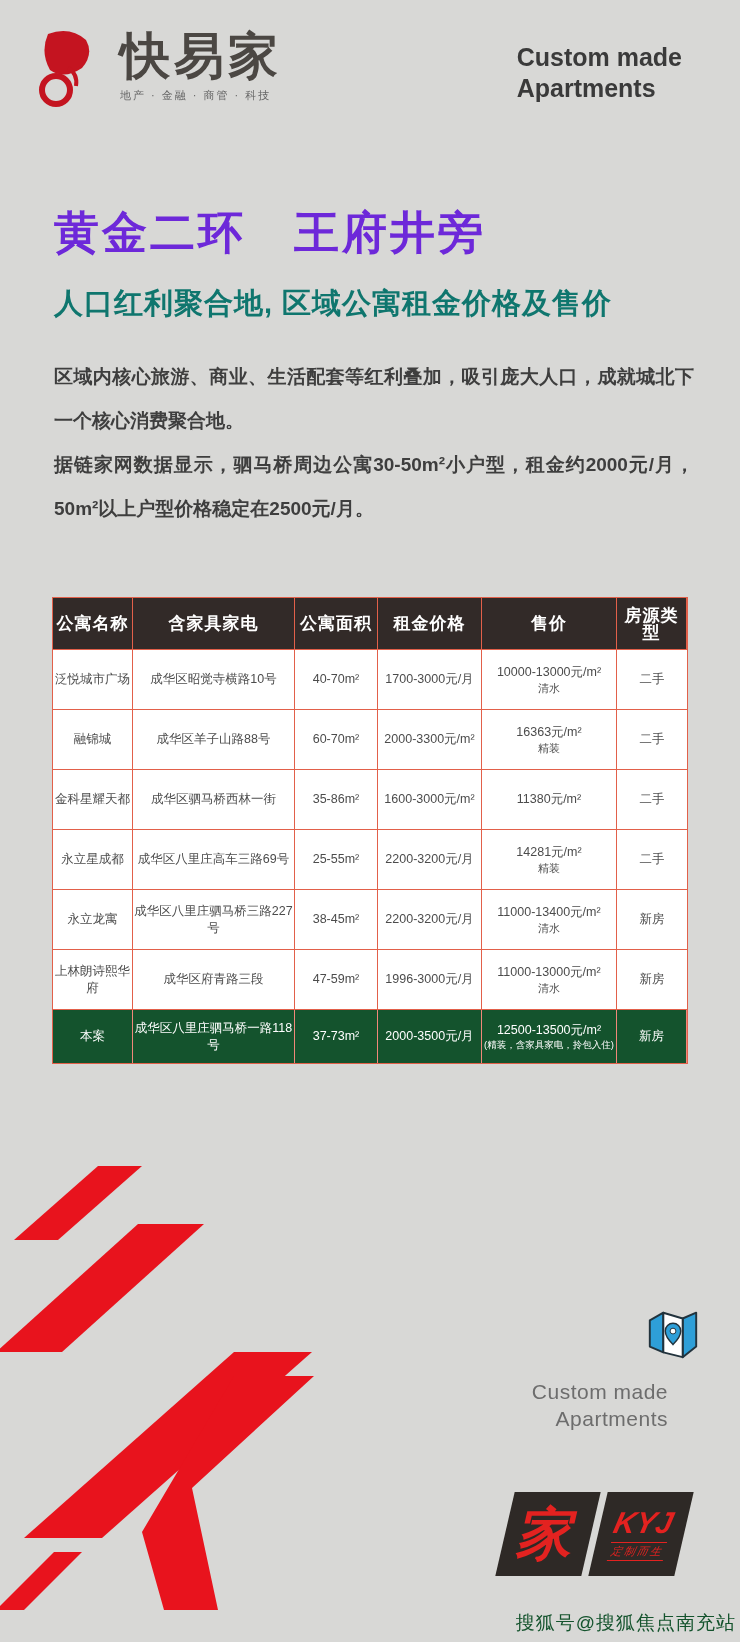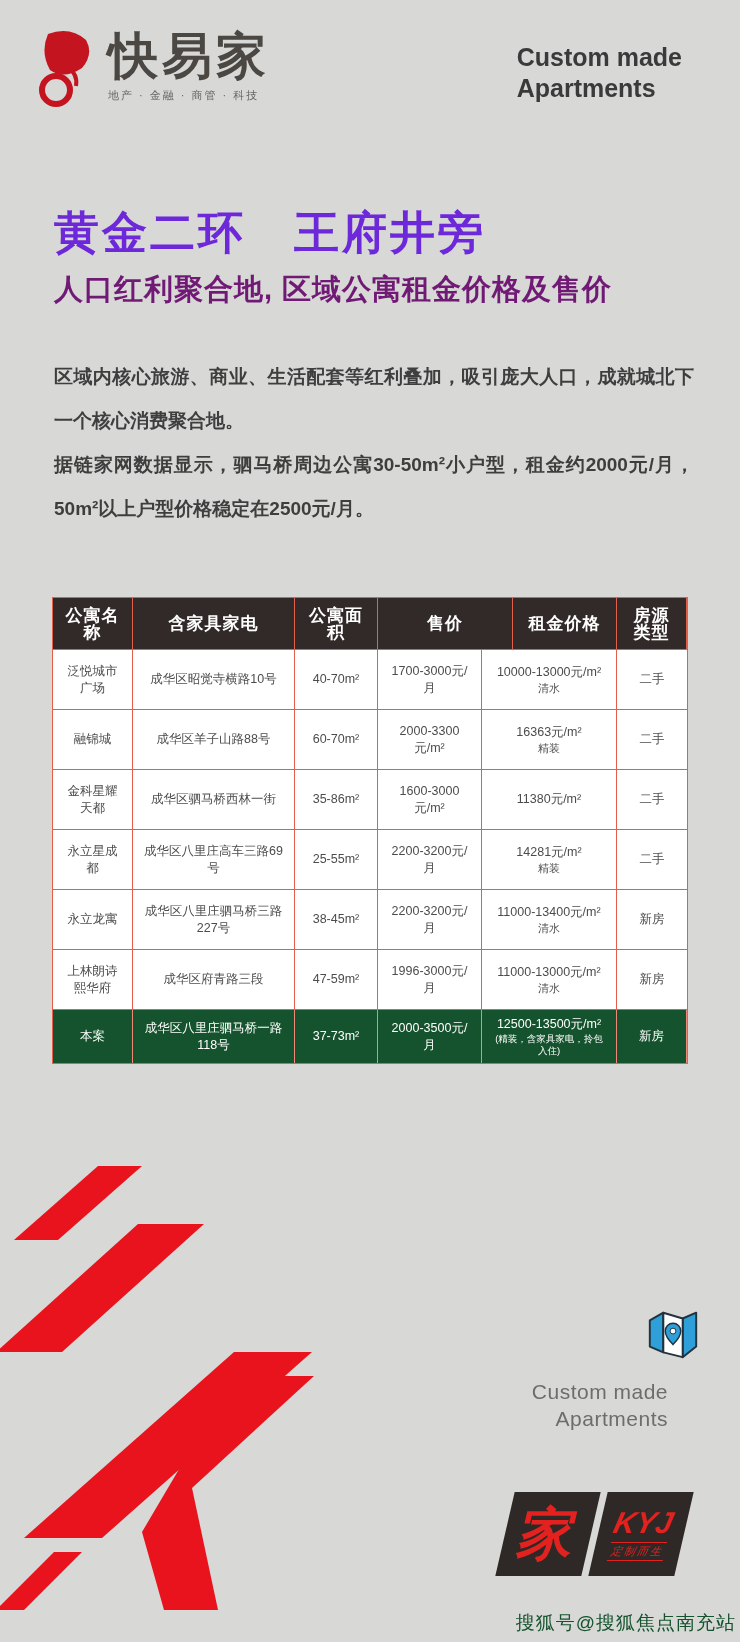--- a/index.html
+++ b/index.html
@@ -2,45 +2,45 @@
 <html><head>
 <meta charset="utf-8">
 <style>
   html,body{margin:0;padding:0;background:#9a9a9a;}
   .poster{position:relative;width:740px;height:1642px;background:#d8d8d6;overflow:hidden;
           font-family:"Liberation Sans",sans-serif;}
 
   
   .brand{position:absolute;left:38px;top:28px;display:flex;align-items:flex-start;}
   .brand-seal{width:58px;height:82px;}
-  .brand-text{margin-left:12px;}
+  .brand-text{margin-left:24px;}
   .brand-name{font-size:50px;font-weight:bold;color:#4b4743;line-height:56px;letter-spacing:4px;
               font-family:"Liberation Serif",serif;}
   .brand-tagline{font-size:11px;color:#666;letter-spacing:2px;margin-top:4px;}
   .header-right{position:absolute;right:58px;top:42px;font-size:25px;font-weight:bold;
                 color:#3a3a3a;line-height:31px;}
 
   
   .headline{position:absolute;left:54px;top:203px;color:#6d28d9;font-weight:900;
             font-size:45px;letter-spacing:3px;font-family:"Liberation Serif",serif;}
-  .subhead{position:absolute;left:54px;top:270px;color:#701a75;font-weight:800;font-size:29px;letter-spacing:1px;}
+  .subhead{position:absolute;left:54px;top:284px;color:#0f766e;font-weight:800;font-size:29px;letter-spacing:1px;}
 
   
   .para{position:absolute;left:54px;width:640px;color:#3e3e3e;font-size:19px;
         font-weight:600;line-height:44px;text-align:justify;}
   .para1{top:355px;}
   .para2{top:443px;}
 
   
   .table{position:absolute;left:52px;top:597px;width:636px;border:1px solid #e2604a;box-sizing:border-box;}
   .trow{display:flex;background:#ffffff;border-bottom:1px solid #e2604a;}
   .trow:last-child{border-bottom:none;}
   .cell{box-sizing:border-box;border-right:1px solid #e2604a;display:flex;flex-direction:column;
         align-items:center;justify-content:center;text-align:center;font-size:12.5px;color:#4c4c4c;
-        padding:10px;line-height:17px;}
+        padding:0;line-height:17px;}
   .cell:last-child{border-right:none;}
   .c1{width:80px;} .c2{width:162px;} .c3{width:83px;} .c4{width:104px;} .c5{width:135px;} .c6{flex:1;}
   .thead{height:51px;background:#322a28;}
   .thead .cell{color:#ffffff;font-size:17px;font-weight:bold;letter-spacing:1px;border-right:1px solid #e2604a;}
   .tbody-row{height:59px;}
   .price-note{font-size:11px;line-height:15px;}
   .row-highlight{background:#14532d;height:53px;}
   .row-highlight .cell{color:#ffffff;border-right:1px solid #f0887a;}
   .row-highlight .price-note{font-size:9.5px;line-height:12px;}
 
@@ -87,22 +87,22 @@
   <div class="subhead">人口红利聚合地, 区域公寓租金价格及售价</div>
 
   <div class="para para1">区域内核心旅游、商业、生活配套等红利叠加，吸引庞大人口，成就城北下一个核心消费聚合地。</div>
   <div class="para para2">据链家网数据显示，驷马桥周边公寓30-50m²小户型，租金约2000元/月，50m²以上户型价格稳定在2500元/月。</div>
 
   <div class="table">
     <div class="trow thead">
       <div class="cell c1">公寓名称</div>
       <div class="cell c2">含家具家电</div>
       <div class="cell c3">公寓面积</div>
+      <div class="cell c4">租金价格</div>
       <div class="cell c5">售价</div>
-      <div class="cell c4">租金价格</div>
       <div class="cell c6">房源类型</div>
     </div>
 
     <div class="trow tbody-row">
       <div class="cell c1">泛悦城市广场</div>
       <div class="cell c2">成华区昭觉寺横路10号</div>
       <div class="cell c3">40-70m²</div>
       <div class="cell c4">1700-3000元/月</div>
       <div class="cell c5">
         <span>10000-13000元/m²</span>

